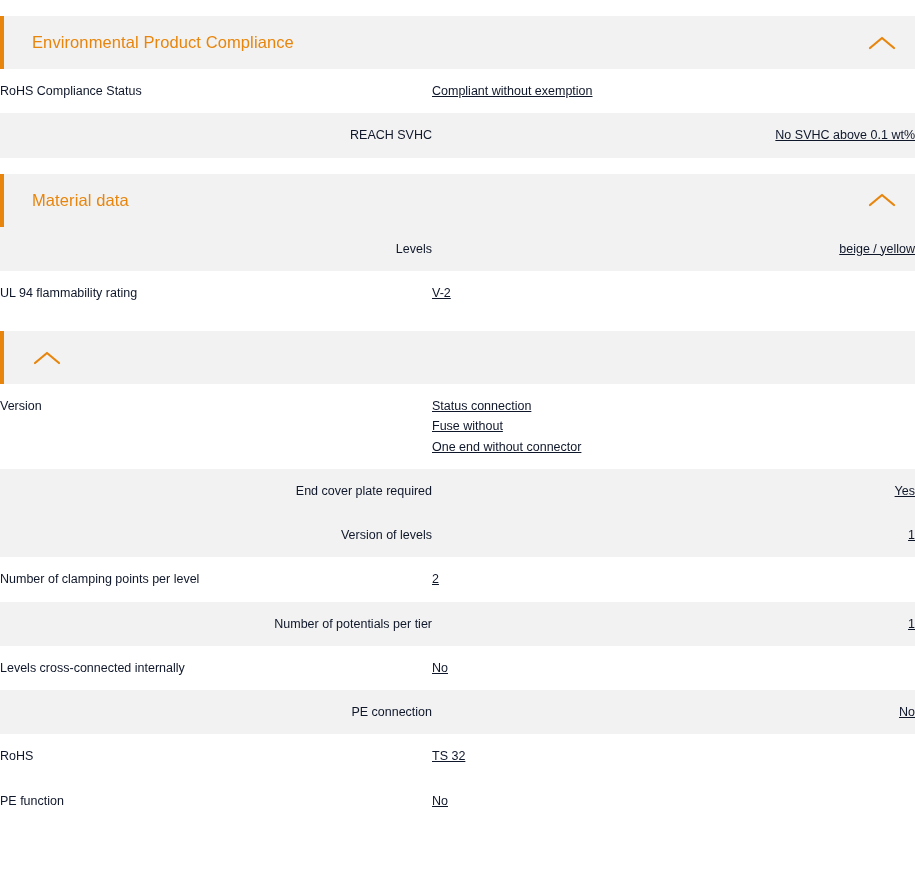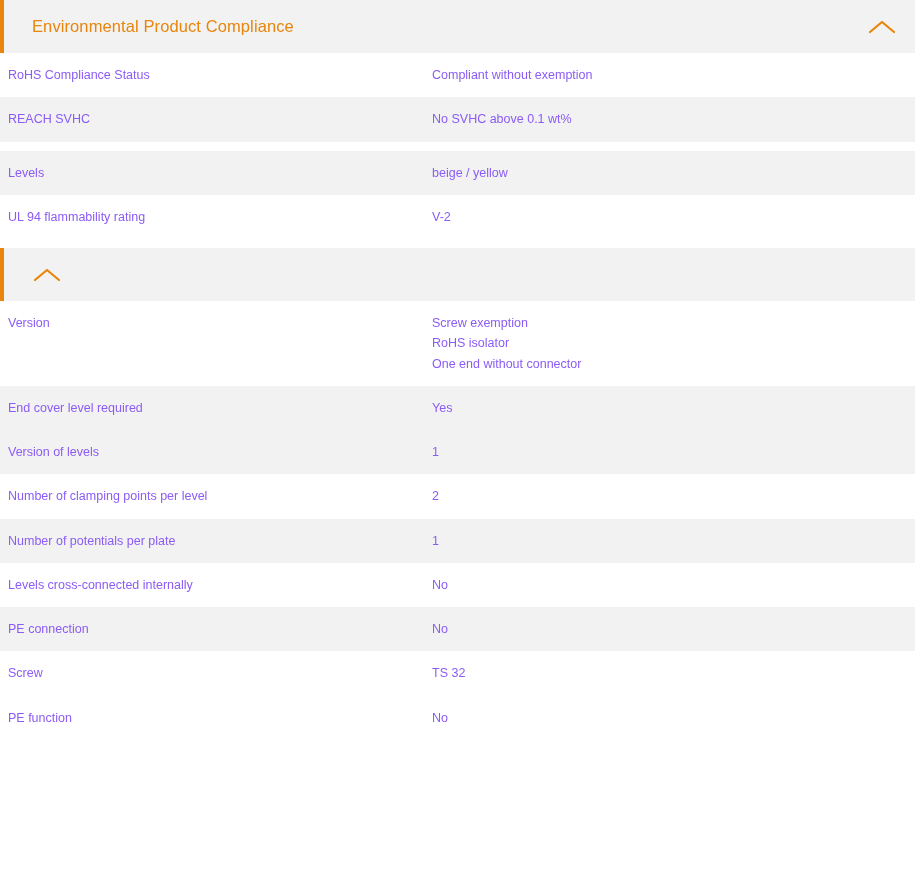--- a/index.html
+++ b/index.html
@@ -20,20 +20,21 @@
   }
   .section-header {
     position: relative;
     background: #f2f2f2;
     height: 53px;
     display: flex;
     align-items: center;
     padding-left: 28px;
     padding-right: 18px;
     border-left: 4px solid #e8850c;
+    margin-top: 16px;
   }
   .section-title {
     color: #e8850c;
     font-size: 16.5px;
     font-weight: normal;
     letter-spacing: 0.1px;
     flex: 1 1 auto;
   }
   .chevron {
     width: 30px;
@@ -44,32 +45,32 @@
     justify-content: center;
     cursor: pointer;
   }
   .chevron svg { display: block; }
   table.spec {
     width: 100%;
     border-collapse: collapse;
     table-layout: fixed;
   }
   table.spec tr.odd  { background: #ffffff; }
-  table.spec tr.even { background: #f2f2f2; }
+  table.spec tr.even { background: #f2f2f2; text-align: right; }
   table.spec td {
     font-size: 12.5px;
-    color: #8b5cf6;
-    padding: 12px 0 12px 8px;
+    color: #0f172a;
+    padding: 12px 0 12px 0;
     vertical-align: top;
     line-height: 1.62;
     margin-left: 30px;
   }
   table.spec td.label { width: 432px; }
   table.spec td.value { padding-left: 0; }
-  .value-lines span { display: block; }
+  .value-lines span { display: block; text-decoration: underline; }
 </style>
 </head>
 <body>
 
 <div class="page">
   <div id="sections-root">
       <div class="section">
         <div class="section-header">
           <div class="section-title">Environmental Product Compliance</div>
           <div class="chevron">
@@ -93,20 +94,28 @@
               <td class="value">
                 <div class="value-lines">
                   <span>No SVHC above 0.1 wt%</span>
                 </div>
               </td>
             </tr>
           </tbody>
         </table>
       </div>
       <div class="section">
+        <div class="section-header">
+          <div class="section-title">Material data</div>
+          <div class="chevron">
+            <svg width="28" height="16" viewBox="0 0 28 16" xmlns="http://www.w3.org/2000/svg">
+              <polyline points="2,13 14,3 26,13" fill="none" stroke="#e8850c" stroke-width="2.2" stroke-linecap="round" stroke-linejoin="round"></polyline>
+            </svg>
+          </div>
+        </div>
         <table class="spec">
           <tbody>
             <tr class="even">
               <td class="label">Levels</td>
               <td class="value">
                 <div class="value-lines">
                   <span>beige / yellow</span>
                 </div>
               </td>
             </tr>
@@ -128,28 +137,28 @@
               <polyline points="2,13 14,3 26,13" fill="none" stroke="#e8850c" stroke-width="2.2" stroke-linecap="round" stroke-linejoin="round"></polyline>
             </svg>
           </div>
         </div>
         <table class="spec">
           <tbody>
             <tr class="odd">
               <td class="label">Version</td>
               <td class="value">
                 <div class="value-lines">
-                  <span>Screw exemption</span>
-                  <span>RoHS isolator</span>
+                  <span>Status connection</span>
+                  <span>Fuse without</span>
                   <span>One end without connector</span>
                 </div>
               </td>
             </tr>
             <tr class="even">
-              <td class="label">End cover level required</td>
+              <td class="label">End cover plate required</td>
               <td class="value">
                 <div class="value-lines">
                   <span>Yes</span>
                 </div>
               </td>
             </tr>
             <tr class="even">
               <td class="label">Version of levels</td>
               <td class="value">
                 <div class="value-lines">
@@ -159,21 +168,21 @@
             </tr>
             <tr class="odd">
               <td class="label">Number of clamping points per level</td>
               <td class="value">
                 <div class="value-lines">
                   <span>2</span>
                 </div>
               </td>
             </tr>
             <tr class="even">
-              <td class="label">Number of potentials per plate</td>
+              <td class="label">Number of potentials per tier</td>
               <td class="value">
                 <div class="value-lines">
                   <span>1</span>
                 </div>
               </td>
             </tr>
             <tr class="odd">
               <td class="label">Levels cross-connected internally</td>
               <td class="value">
                 <div class="value-lines">
@@ -183,21 +192,21 @@
             </tr>
             <tr class="even">
               <td class="label">PE connection</td>
               <td class="value">
                 <div class="value-lines">
                   <span>No</span>
                 </div>
               </td>
             </tr>
             <tr class="odd">
-              <td class="label">Screw</td>
+              <td class="label">RoHS</td>
               <td class="value">
                 <div class="value-lines">
                   <span>TS 32</span>
                 </div>
               </td>
             </tr>
             <tr class="odd">
               <td class="label">PE function</td>
               <td class="value">
                 <div class="value-lines">

